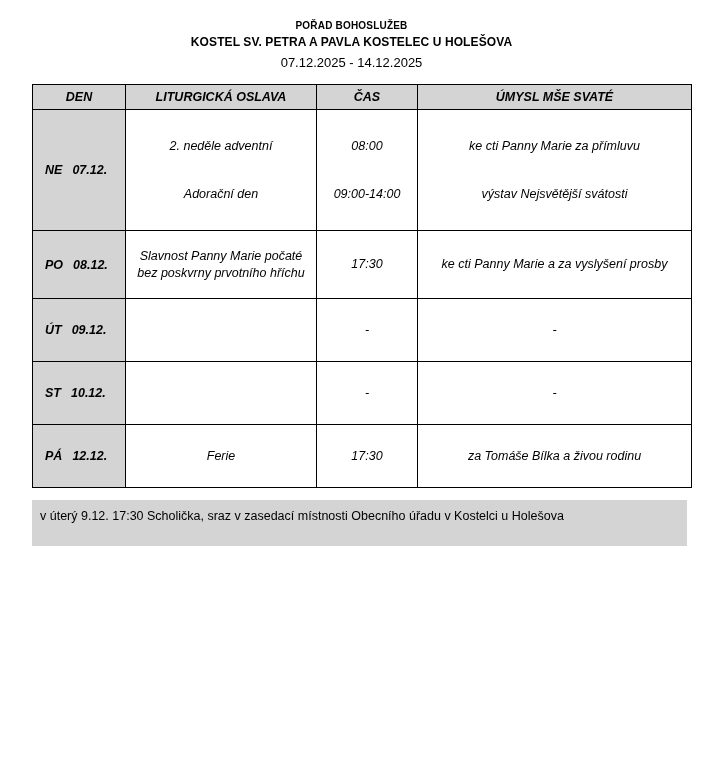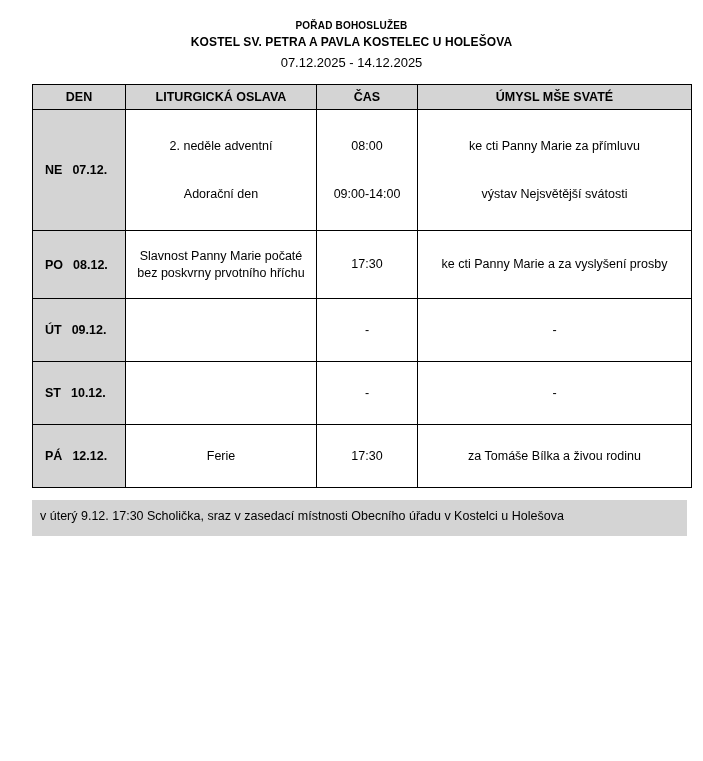--- a/index.html
+++ b/index.html
@@ -40,20 +40,21 @@
   .title-3 {
     font-size: 13px;
     font-weight: normal;
     line-height: 1.8;
   }
   table.schedule {
     border-collapse: collapse;
     width: 655px;
     margin: 4px 0 0 8px;
     table-layout: fixed;
+    font-style: italic;
   }
   table.schedule th, table.schedule td {
     border: 1px solid #000000;
     font-size: 12.5px;
     vertical-align: middle;
   }
   table.schedule thead th {
     background: #d4d4d4;
     font-weight: bold;
     height: 20px;
@@ -100,21 +101,21 @@
   }
   td.splitcell .split-bot {
     height: 48px;
   }
   .footer {
     margin: 12px 0 0 8px;
     width: 655px;
     background: #d4d4d4;
     font-size: 12.5px;
     line-height: 1.55;
-    padding: 7px 8px 9px 8px;
+    padding: 7px 8px 19px 8px;
     box-sizing: border-box;
   }
 </style>
 </head>
 <body>
 
 <div class="page">
 
   <div class="header">
     <div class="title-1">POŘAD BOHOSLUŽEB</div>

